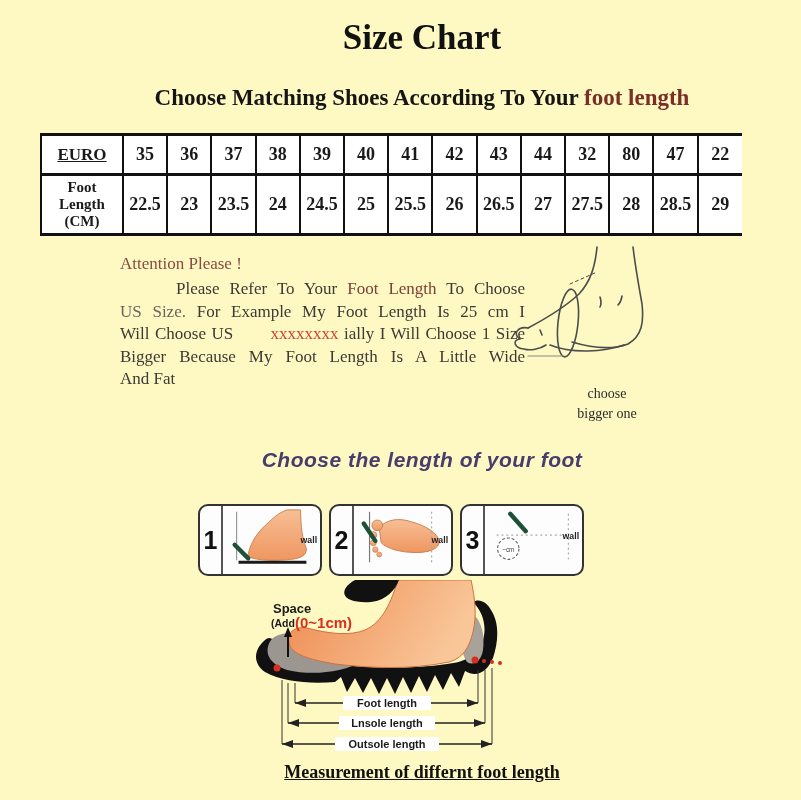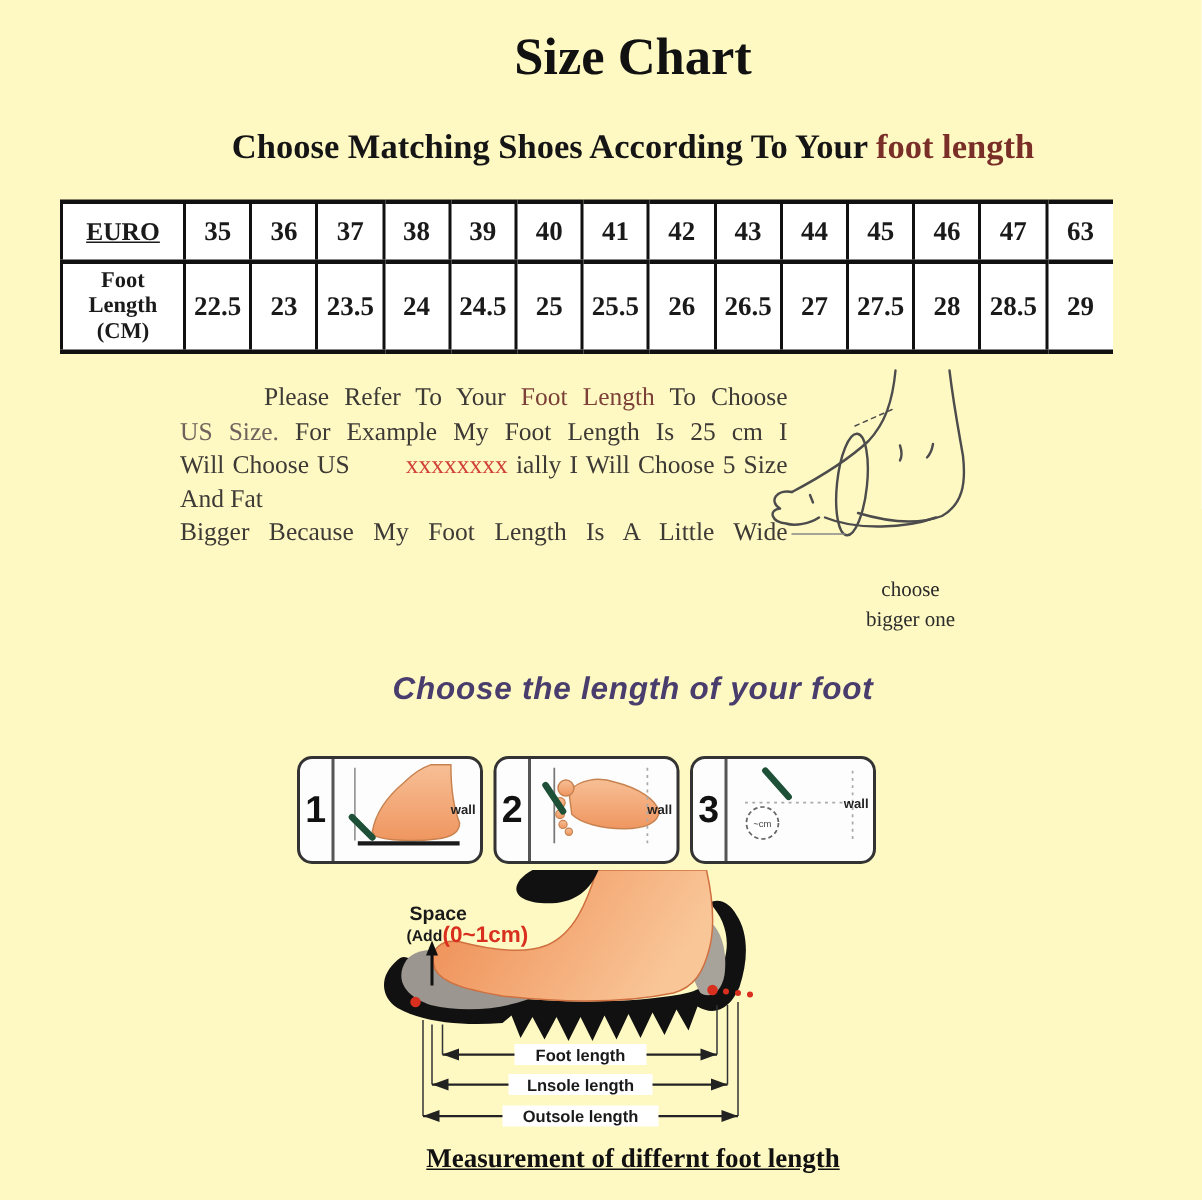--- a/index.html
+++ b/index.html
@@ -91,24 +91,24 @@
       <td>35</td>
       <td>36</td>
       <td>37</td>
       <td>38</td>
       <td>39</td>
       <td>40</td>
       <td>41</td>
       <td>42</td>
       <td>43</td>
       <td>44</td>
-      <td>45</td>
-      <td>46</td>
+      <td>32</td>
+      <td>80</td>
       <td>47</td>
-      <td>63</td>
+      <td>22</td>
     </tr>
     <tr class="r2">
       <td class="lbl2">
         <div>Foot</div>
         <div>Length</div>
         <div>(CM)</div>
       </td>
       <td>22.5</td>
       <td>23</td>
       <td>23.5</td>
@@ -121,25 +121,26 @@
       <td>27</td>
       <td>27.5</td>
       <td>28</td>
       <td>28.5</td>
       <td>29</td>
     </tr>
   </tbody>
     </table>
 
   <div class="attention">
+    <div class="attn-heading">Attention Please !</div>
     <div class="jline"><span class="indent"></span><span>Please Refer To Your </span><span class="seg-brown">Foot Length</span><span> To Choose</span></div>
     <div class="jline"><span class="seg-gray">US Size.</span><span> For Example My Foot Length Is 25 cm I</span></div>
-    <div class="jline"><span>Will Choose US </span><span class="seg-red">xxxxxxxx</span><span> ially I Will Choose 5 Size</span></div>
+    <div class="jline"><span>Will Choose US </span><span class="seg-red">xxxxxxxx</span><span> ially I Will Choose 1 Size</span></div>
+    <div class="jline">Bigger Because My Foot Length Is A Little Wide</div>
     <div class="jline last">And Fat</div>
-    <div class="jline">Bigger Because My Foot Length Is A Little Wide</div>
   </div>
 
   <svg class="foot-sketch" width="170" height="126" viewBox="0 0 170 126">
     <g fill="none" stroke="#4c4c4c" stroke-width="1.6" stroke-linecap="round" stroke-linejoin="round">
       <path d="M133,3 C136,28 140,48 142,60 C144,78 142,92 128,100 C112,106 92,104 72,98"></path>
       <path d="M97,3 C95,24 90,38 79,50 C64,64 45,75 28,84"></path>
       <path d="M50,101 C72,110 104,108 124,101"></path>
       <path d="M28,84 C18,82 12,90 20,95 C12,96 14,104 24,105 C30,107 40,105 46,101"></path>
       <path d="M40,86 l2,5"></path>
       <path d="M100,53 q2,6 0,10"></path>

